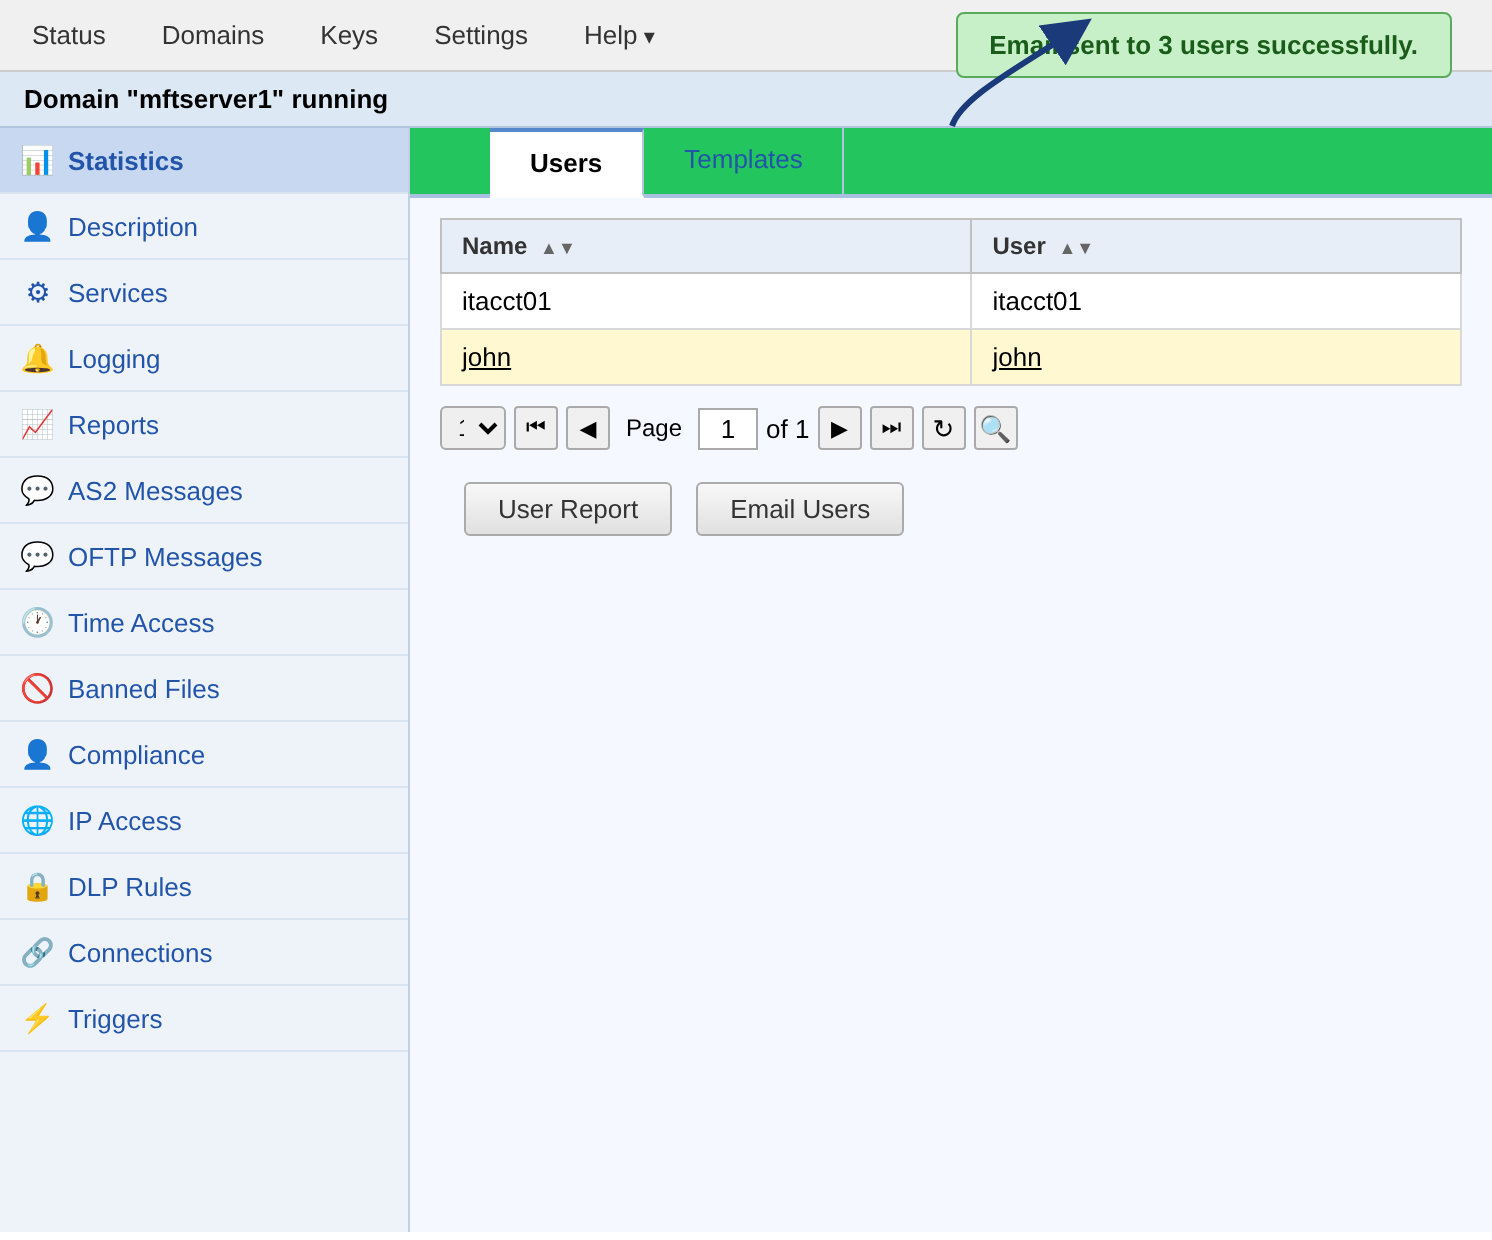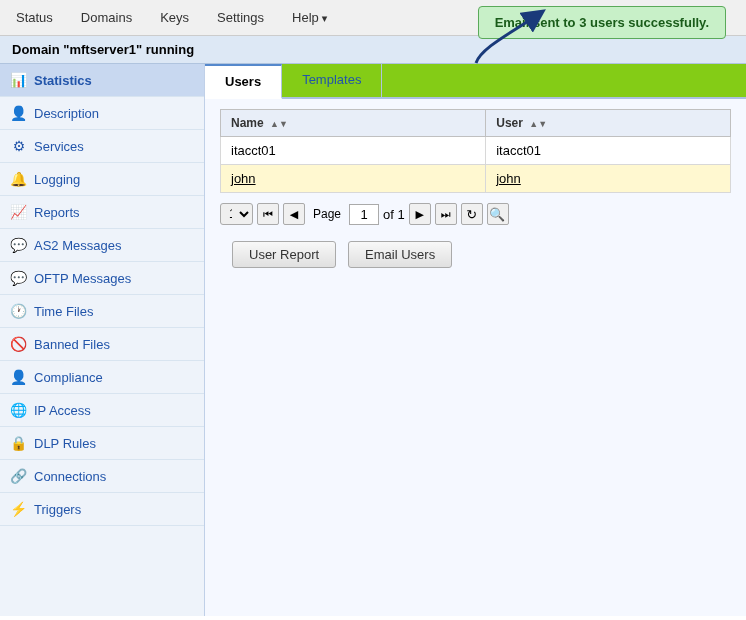--- a/index.html
+++ b/index.html
@@ -107,22 +107,23 @@
     .content-area {
       flex: 1;
       background: #f5f8ff;
       padding: 0;
       overflow: hidden;
     }
 
     
     .tabs-bar {
       display: flex;
-      background: #84cc16;
+      background: #22c55e;
       border-bottom: 2px solid #aac0e0;
+      padding-left: 40px;
     }
     .tab {
       padding: 8px 20px;
       cursor: pointer;
       font-size: 13px;
       color: #2255aa;
       border-right: 1px solid #b0c4de;
     }
     .tab.active {
       background: #fff;
@@ -309,21 +310,21 @@
     <div class="sidebar-item">
       <span class="sidebar-icon">💬</span>
       <span>AS2 Messages</span>
     </div>
     <div class="sidebar-item">
       <span class="sidebar-icon">💬</span>
       <span>OFTP Messages</span>
     </div>
     <div class="sidebar-item">
       <span class="sidebar-icon">🕐</span>
-      <span>Time Files</span>
+      <span>Time Access</span>
     </div>
     <div class="sidebar-item">
       <span class="sidebar-icon">🚫</span>
       <span>Banned Files</span>
     </div>
     <div class="sidebar-item">
       <span class="sidebar-icon">👤</span>
       <span>Compliance</span>
     </div>
     <div class="sidebar-item">

